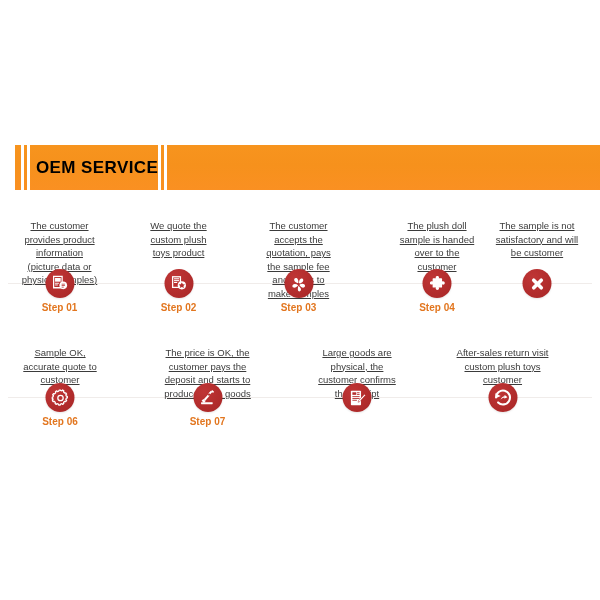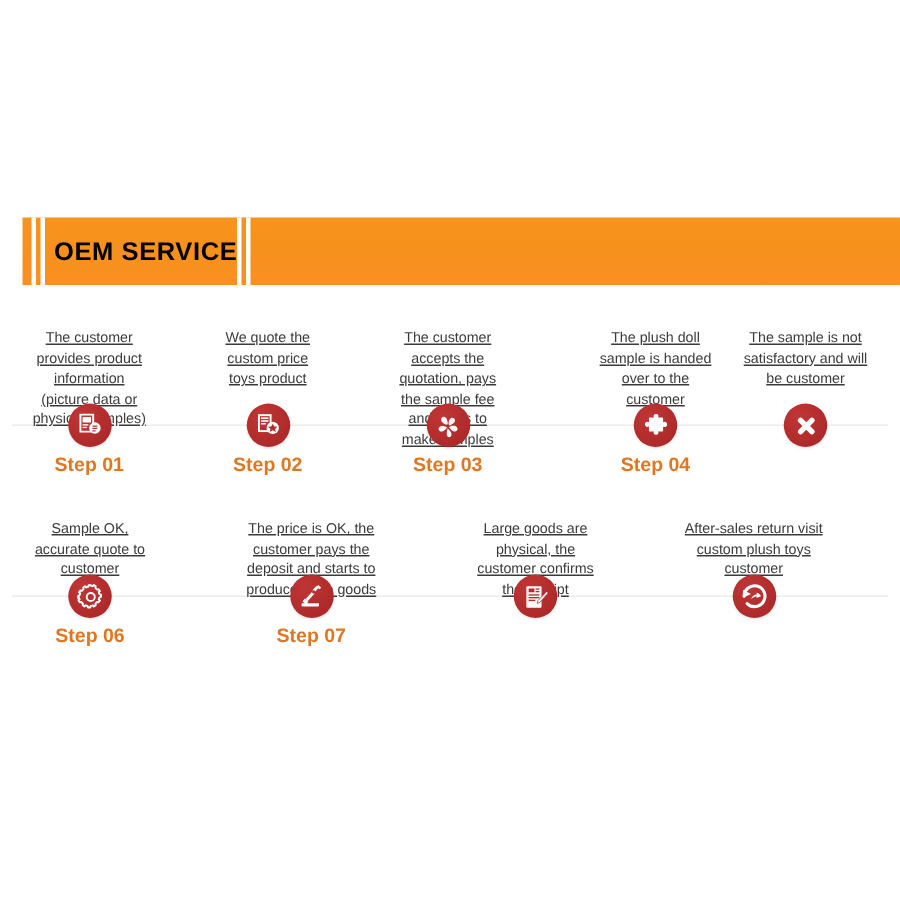--- a/index.html
+++ b/index.html
@@ -116,21 +116,21 @@
     align-items: center;
     justify-content: center;
     box-shadow: 0 1px 2px rgba(0,0,0,0.10);
   }
   .step-icon svg { display: block; }
 
   .step-label {
     position: absolute;
     left: 0;
     width: 100%;
-    font-size: 13px;
+    font-size: 10px;
     font-weight: bold;
     color: #e2761f;
     white-space: nowrap;
   }
   .step-row.row1 .step-label { top: 99px; }
   .step-row.row2 .step-label { top: 86px; }
 </style>
 </head>
 <body>
 
@@ -159,21 +159,21 @@
             <rect x="5" y="13.4" width="4" height="1.3" fill="#ffffff"></rect>
             <circle cx="16.6" cy="14.6" r="5.4" fill="#ffffff"></circle>
             <path d="M14.3 12.2h4.6v1.2h-4.6zm0 2.2h4.6v1.2h-4.6zm0 2.2h3v1.2h-3z" fill="#b52e2e"></path>
           </svg>
         </div>
       </div>
       <div class="step-label">Step 01</div>
     </div>
 
     <div class="step" style="left:126px; width:105px;">
-      <p class="step-desc">We quote the custom price toys product</p>
+      <p class="step-desc">We quote the custom plush toys product</p>
       <div class="step-icon-wrap">
         <div class="step-icon">
           <svg width="17" height="17" viewBox="0 0 24 24" fill="#ffffff">
             <rect x="3" y="2.5" width="11" height="15" fill="none" stroke="#ffffff" stroke-width="1.8"></rect>
             <rect x="5" y="4.6" width="7" height="1.5" fill="#ffffff"></rect>
             <rect x="5" y="7.2" width="7" height="1.5" fill="#ffffff"></rect>
             <rect x="5" y="9.8" width="4.5" height="1.5" fill="#ffffff"></rect>
             <circle cx="16" cy="14.5" r="5.8" fill="#ffffff"></circle>
             <path d="M16 10.6l1.5 2.6 2.9.3-2.2 2 .7 2.9-2.9-1.6-2.9 1.6.7-2.9-2.2-2 2.9-.3z" fill="#b52e2e"></path>
           </svg>

